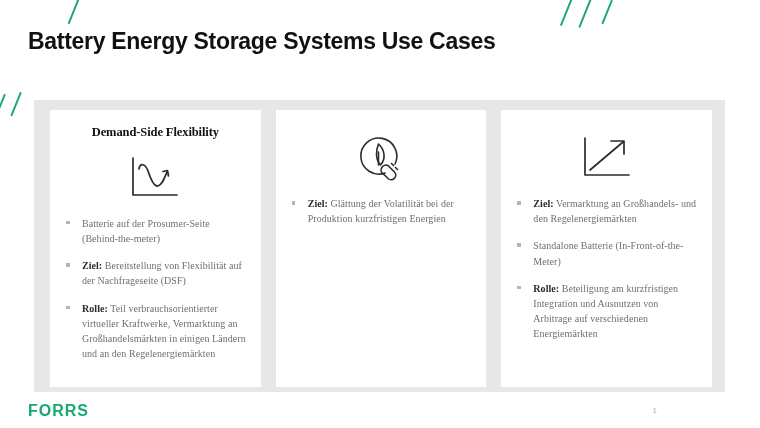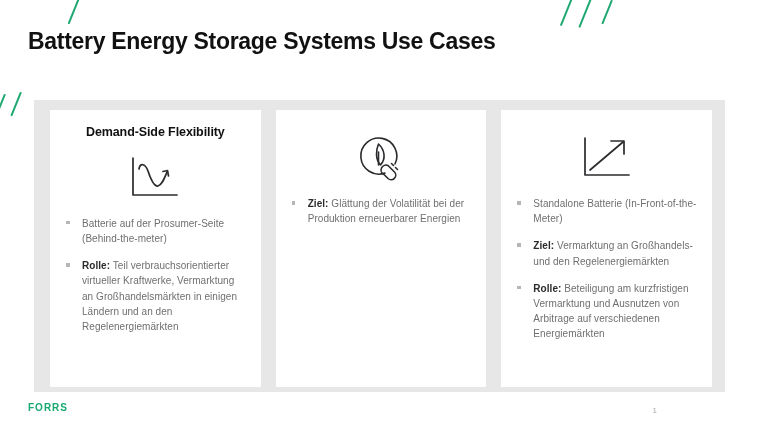--- a/index.html
+++ b/index.html
@@ -52,20 +52,21 @@
 
   
   .cards {
     position: absolute;
     left: 50px;
     top: 110px;
     width: 662px;
     height: 277px;
     display: flex;
     gap: 15px;
+    font-family: Liberation Serif, serif;
   }
   .card {
     flex: 1 1 0;
     background: #ffffff;
     display: flex;
     flex-direction: column;
     padding: 12px 14px 10px 14px;
   }
 
   .card-title {
@@ -111,21 +112,21 @@
   .bullets li b {
     color: #2B2B2E;
     font-weight: bold;
   }
 
   
   .logo {
     position: absolute;
     left: 28px;
     top: 402px;
-    font-size: 10px;
+    font-size: 16px;
     font-weight: bold;
     letter-spacing: 1px;
     color: #16A971;
   }
   .page-number {
     position: absolute;
     right: 25px;
     top: 406px;
     font-size: 8px;
     color: #A9A9AC;
@@ -159,52 +160,53 @@
       <div class="card-title">Demand-Side Flexibility</div>
       <div class="card-icon">
         <svg width="56" height="46" viewBox="0 0 56 46" fill="none" stroke="#2B2B2E" stroke-width="1.7" stroke-linecap="round" stroke-linejoin="round">
           <path d="M6 3 L6 40 L50 40"></path>
           <path d="M12 14 C13 8, 18 8, 21 16 C24 25, 27 32, 31 31 C35 30, 37 24, 40 17"></path>
           <path d="M36 16.5 L40.5 15.5 L41.5 21"></path>
         </svg>
       </div>
       <ul class="bullets">
         <li><span class="marker"></span><span>Batterie auf der Prosumer-Seite (Behind-the-meter)</span></li>
+        <li><span class="marker"></span><b>Ziel:</b> <span>Bereitstellung von Flexibilität auf der Nachfrageseite (DSF)</span></li>
         <li><span class="marker"></span><b>Rolle:</b> <span>Teil verbrauchsorientierter virtueller Kraftwerke, Vermarktung an Großhandelsmärkten in einigen Ländern und an den Regelenergiemärkten</span></li>
       </ul>
     </div>
 
     <div class="card">
       <div class="card-icon">
         <svg width="52" height="48" viewBox="0 0 52 48" fill="none" stroke="#2B2B2E" stroke-width="1.6" stroke-linecap="round" stroke-linejoin="round">
           <path d="M40 30 A18 18 0 1 0 30 39"></path>
           <path d="M23.5 10 C30 16, 31 25, 25.5 31 C20 25, 21 16, 23.5 10 Z"></path>
           <path d="M23.5 31 L23.5 18"></path>
           <path d="M33 31.5 L39.5 38 A4.6 4.6 0 0 1 33 44.5 L29 40.5 A4.6 4.6 0 0 1 33 31.5 Z"></path>
           <path d="M36.5 29.5 L38.5 31.5"></path>
           <path d="M40.5 33.5 L42.5 35.5"></path>
         </svg>
       </div>
       <ul class="bullets">
-        <li><span class="marker"></span><b>Ziel:</b> <span>Glättung der Volatilität bei der Produktion erneuerbarer Energien</span></li>
+        <li><span class="marker"></span><b>Ziel:</b> <span>Glättung der Volatilität bei der Produktion kurzfristigen Energien</span></li>
       </ul>
     </div>
 
     <div class="card">
       <div class="card-icon">
         <svg width="56" height="46" viewBox="0 0 56 46" fill="none" stroke="#2B2B2E" stroke-width="1.7" stroke-linecap="round" stroke-linejoin="round">
           <path d="M6 3 L6 40 L50 40"></path>
           <path d="M11 35 L44 7"></path>
           <path d="M32 6 L45 6 L45 19"></path>
         </svg>
       </div>
       <ul class="bullets">
+        <li><span class="marker"></span><b>Ziel:</b> <span>Vermarktung an Großhandels- und den Regelenergiemärkten</span></li>
         <li><span class="marker"></span><span>Standalone Batterie (In-Front-of-the-Meter)</span></li>
-        <li><span class="marker"></span><b>Ziel:</b> <span>Vermarktung an Großhandels- und den Regelenergiemärkten</span></li>
-        <li><span class="marker"></span><b>Rolle:</b> <span>Beteiligung am kurzfristigen Vermarktung und Ausnutzen von Arbitrage auf verschiedenen Energiemärkten</span></li>
+        <li><span class="marker"></span><b>Rolle:</b> <span>Beteiligung am kurzfristigen Integration und Ausnutzen von Arbitrage auf verschiedenen Energiemärkten</span></li>
       </ul>
     </div>
 
   </div>
 
   <div class="logo">FORRS</div>
   <div class="page-number">1</div>
 
 </div>
 

